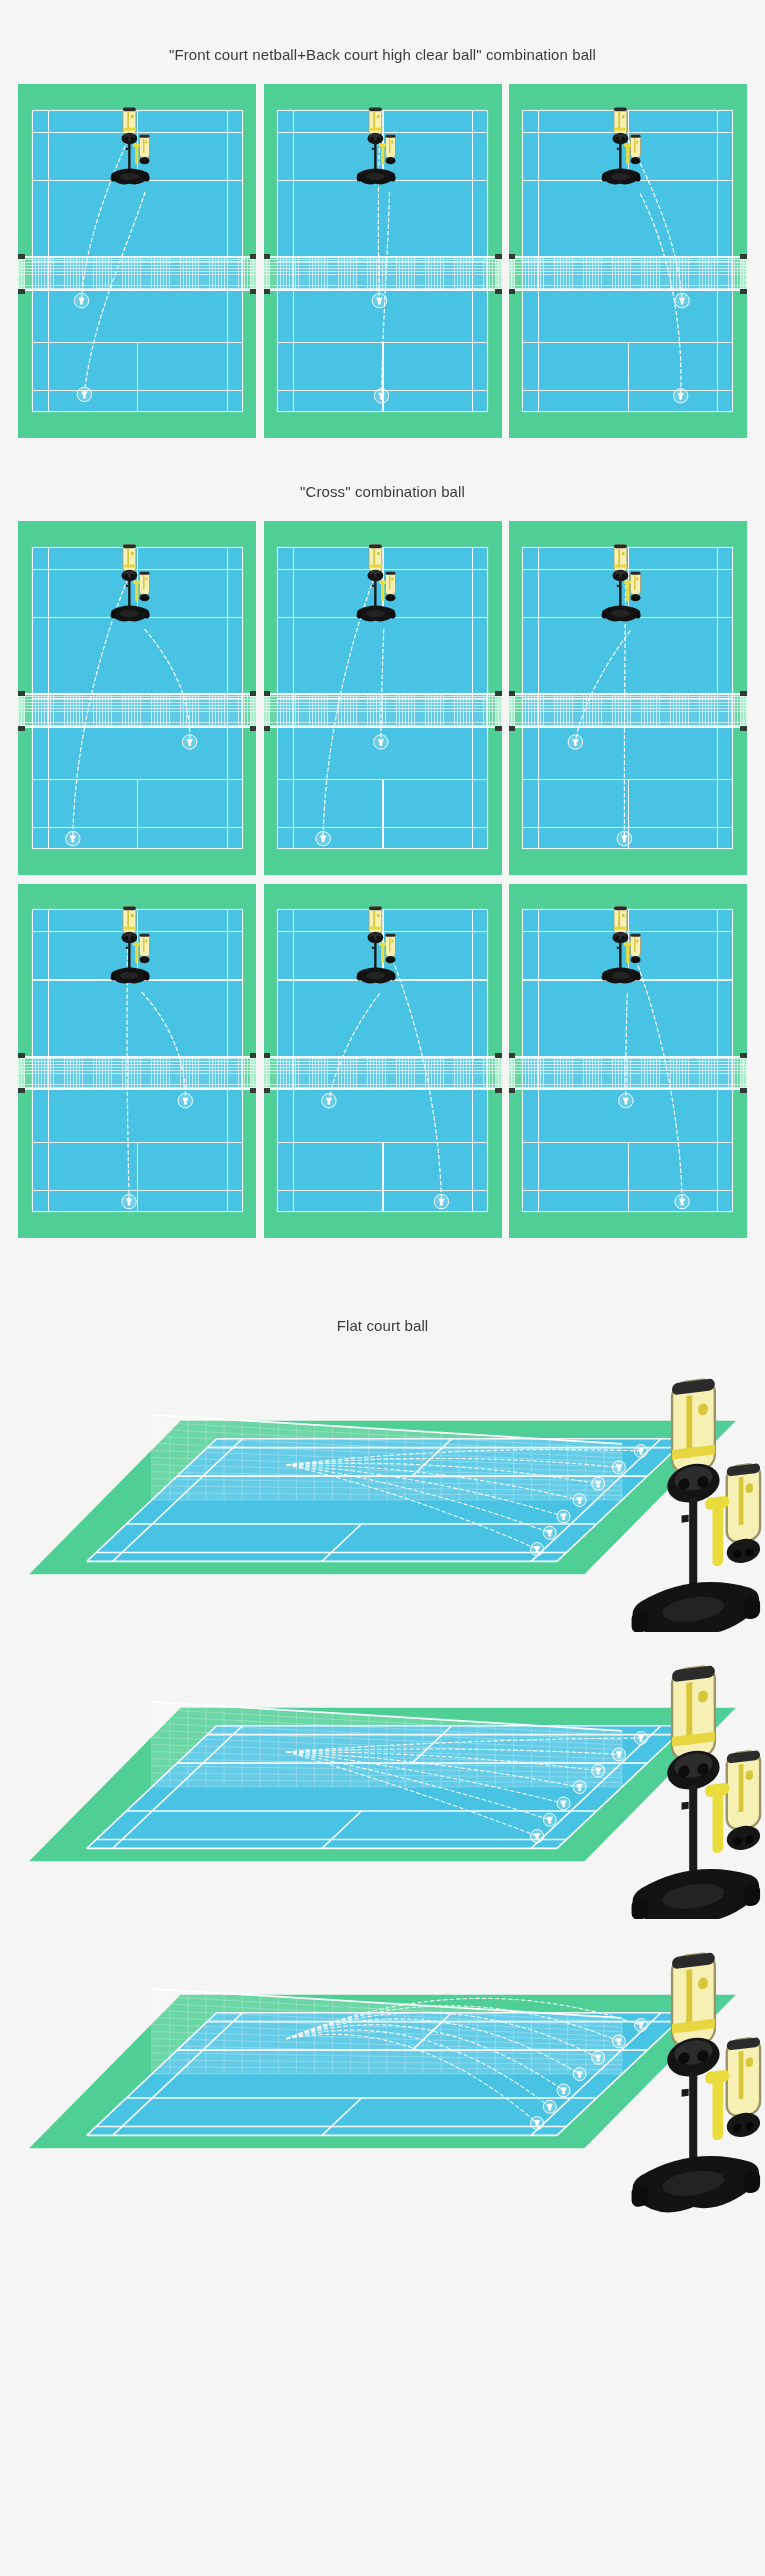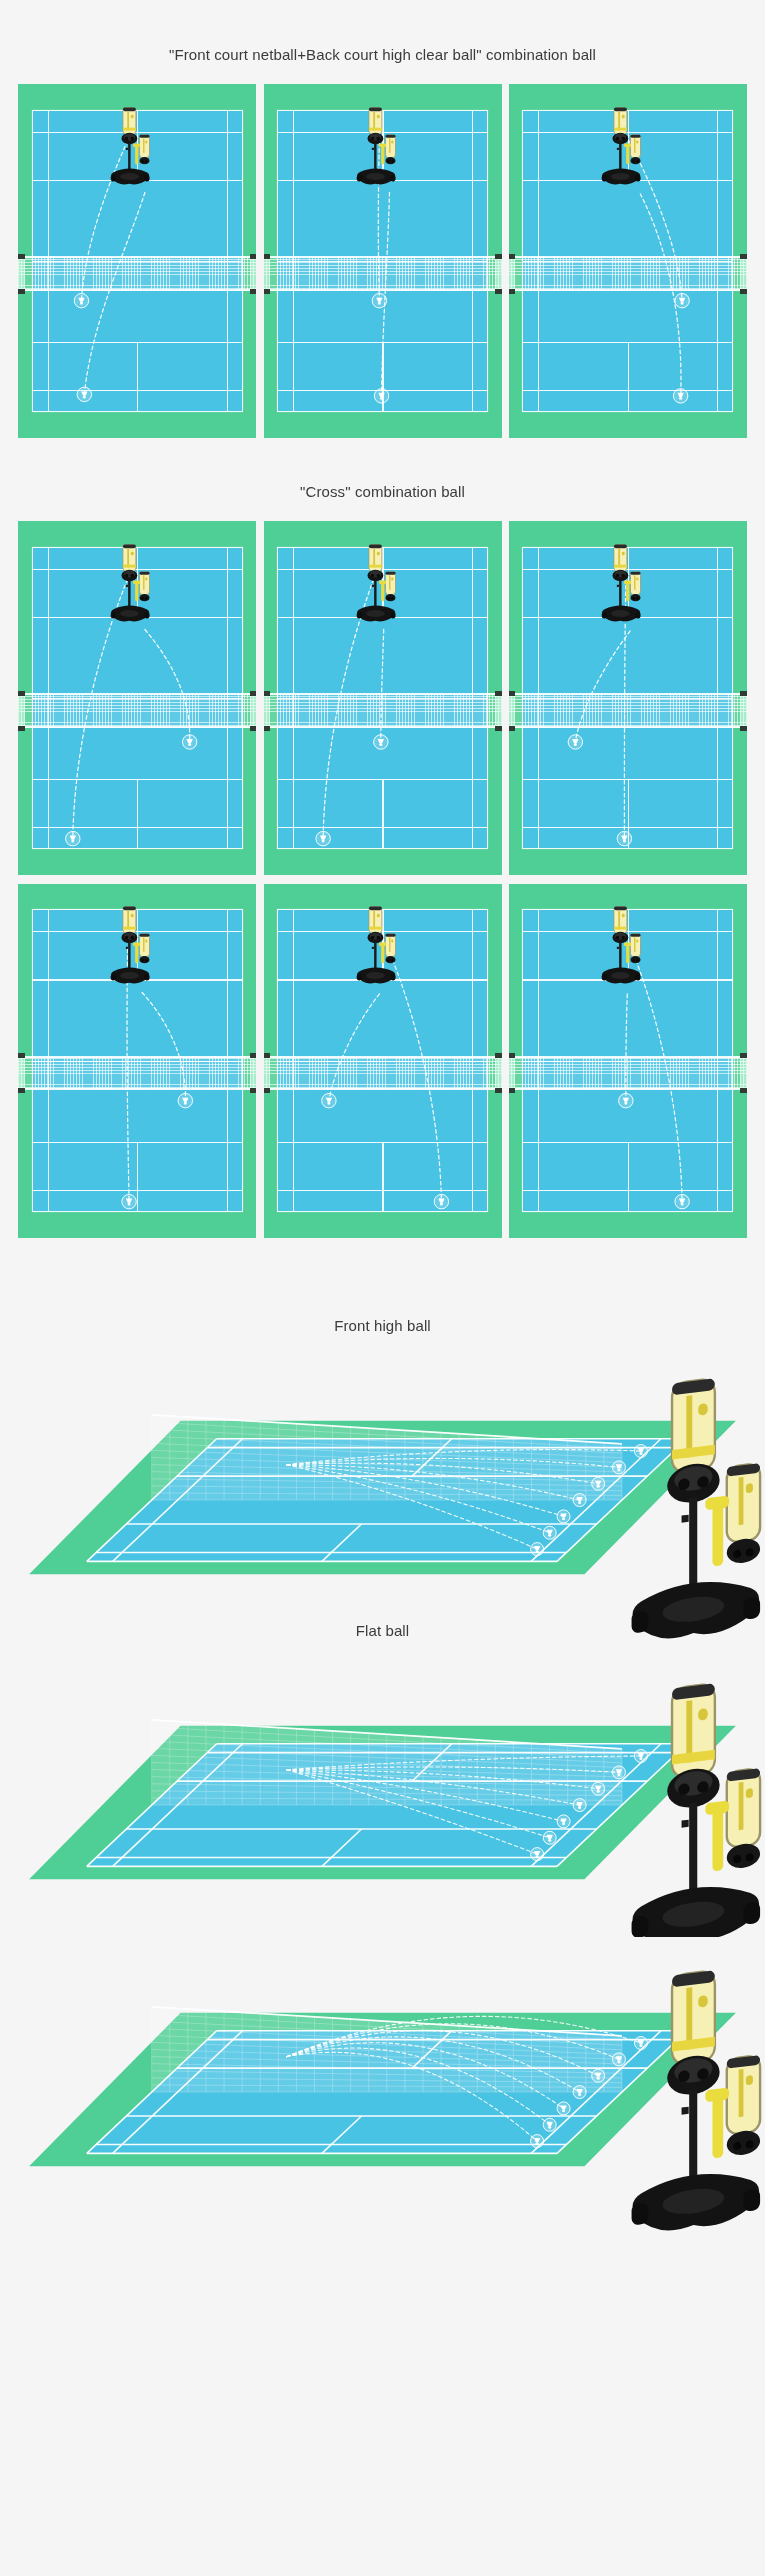--- a/index.html
+++ b/index.html
@@ -742,21 +742,21 @@
     <path d="M12 92 Q34 82 58 92 Q64 95 60 102 Q46 112 34 108 Q20 112 10 102 Q6 95 12 92 Z" fill="#131313"></path>
     <ellipse cx="34" cy="98" rx="13" ry="5" fill="#232323"></ellipse>
     <rect x="8" y="96" width="7" height="9" rx="3" fill="#0d0d0d"></rect>
     <rect x="55" y="96" width="7" height="9" rx="3" fill="#0d0d0d"></rect>
   </svg>
         </div>
       </div>
     </div>
 
   <div style="height:79px"></div>
-  <div class="section-title">Front high ball</div>
+  <div class="section-title">Flat court ball</div>
   <div style="height:10px"></div>
   <div class="persp-wrap" id="persp-2">
       <svg viewBox="0 0 1060 330">
         <polygon points="250,105 1020,105 810,318 40,318" fill="#4fcf95"></polygon>
         <polygon points="300,130 952,130 772,300 120,300" fill="#48c3e3"></polygon>
         <line x1="300" y1="130" x2="952" y2="130" stroke="rgba(255,255,255,0.95)" stroke-width="2.2"></line>
         <line x1="120" y1="300" x2="772" y2="300" stroke="rgba(255,255,255,0.95)" stroke-width="2.2"></line>
         <line x1="120" y1="300" x2="300" y2="130" stroke="rgba(255,255,255,0.95)" stroke-width="2.2"></line>
         <line x1="772" y1="300" x2="952" y2="130" stroke="rgba(255,255,255,0.95)" stroke-width="2.2"></line>
         <line x1="155.86" y1="300" x2="335.86" y2="130" stroke="rgba(255,255,255,0.95)" stroke-width="2.2"></line>
@@ -882,21 +882,20 @@
 
     <path d="M12 92 Q34 82 58 92 Q64 95 60 102 Q46 112 34 108 Q20 112 10 102 Q6 95 12 92 Z" fill="#131313"></path>
     <ellipse cx="34" cy="98" rx="13" ry="5" fill="#232323"></ellipse>
     <rect x="8" y="96" width="7" height="9" rx="3" fill="#0d0d0d"></rect>
     <rect x="55" y="96" width="7" height="9" rx="3" fill="#0d0d0d"></rect>
   </svg>
       </div>
     </div>
 
   <div style="height:39px"></div>
-  <div class="section-title">Flat ball</div>
   <div style="height:10px"></div>
   <div class="persp-wrap" id="persp-3">
       <svg viewBox="0 0 1060 330">
         <polygon points="250,105 1020,105 810,318 40,318" fill="#4fcf95"></polygon>
         <polygon points="300,130 952,130 772,300 120,300" fill="#48c3e3"></polygon>
         <line x1="300" y1="130" x2="952" y2="130" stroke="rgba(255,255,255,0.95)" stroke-width="2.2"></line>
         <line x1="120" y1="300" x2="772" y2="300" stroke="rgba(255,255,255,0.95)" stroke-width="2.2"></line>
         <line x1="120" y1="300" x2="300" y2="130" stroke="rgba(255,255,255,0.95)" stroke-width="2.2"></line>
         <line x1="772" y1="300" x2="952" y2="130" stroke="rgba(255,255,255,0.95)" stroke-width="2.2"></line>
         <line x1="155.86" y1="300" x2="335.86" y2="130" stroke="rgba(255,255,255,0.95)" stroke-width="2.2"></line>

